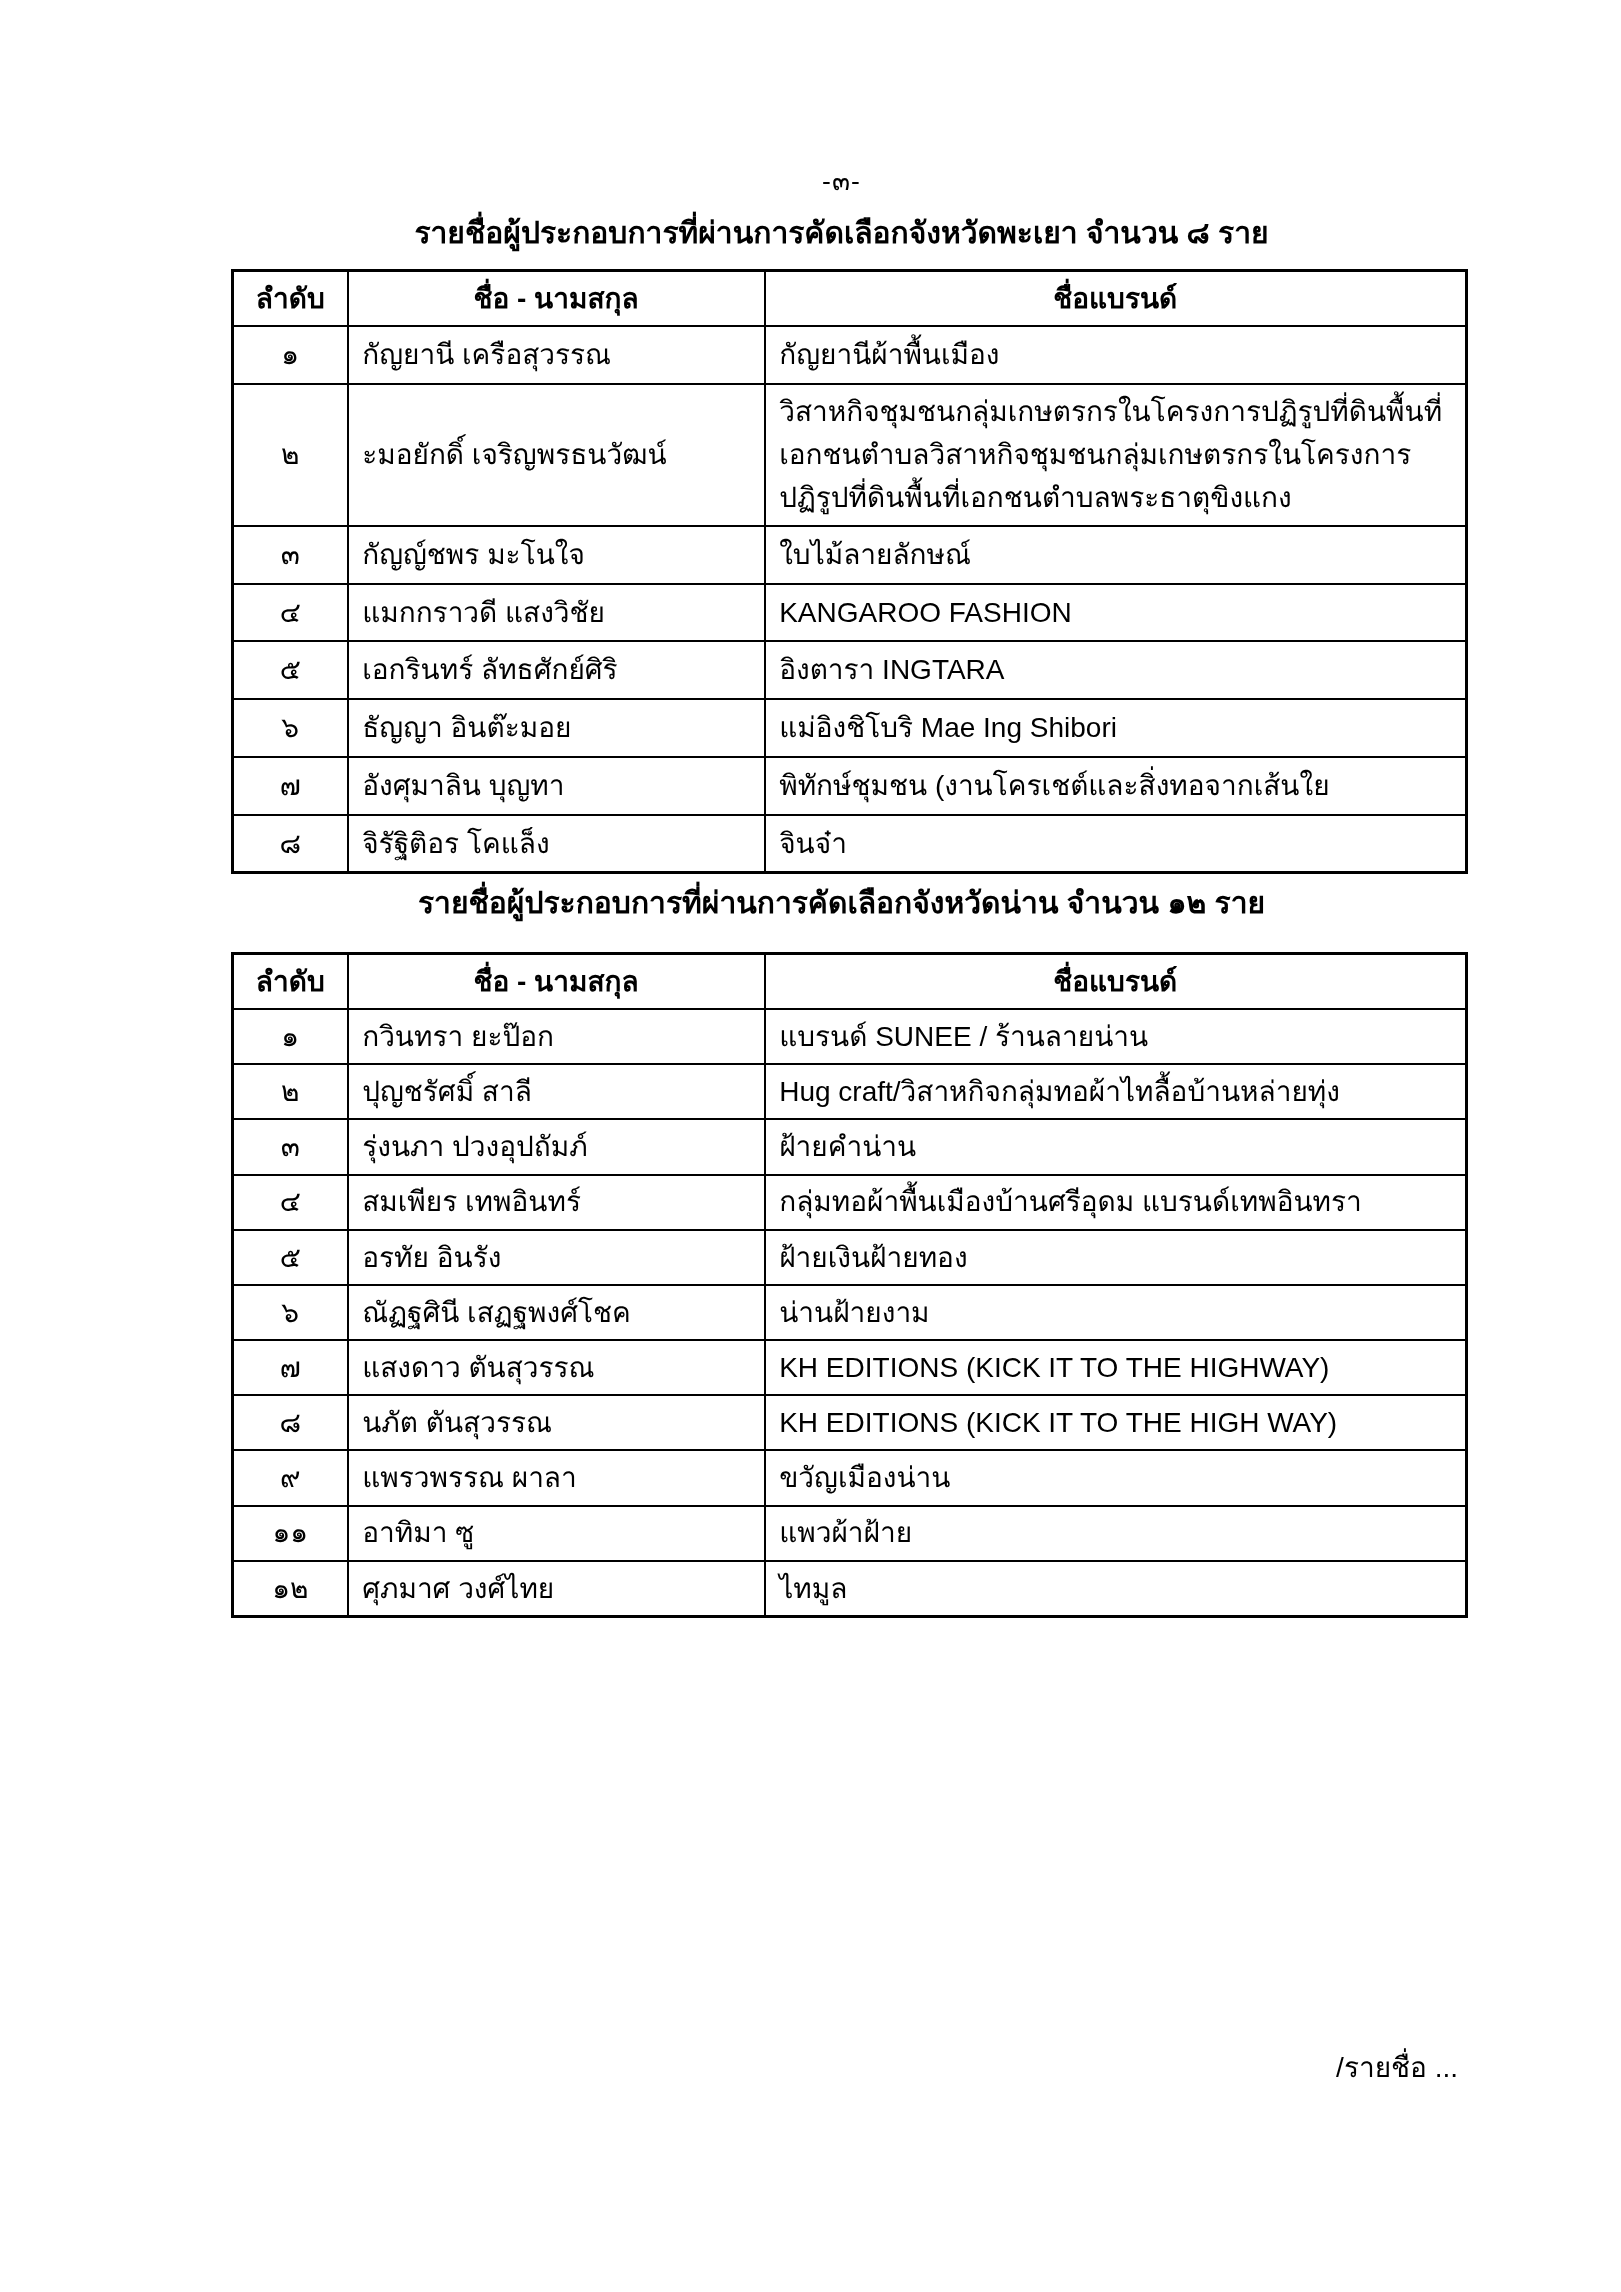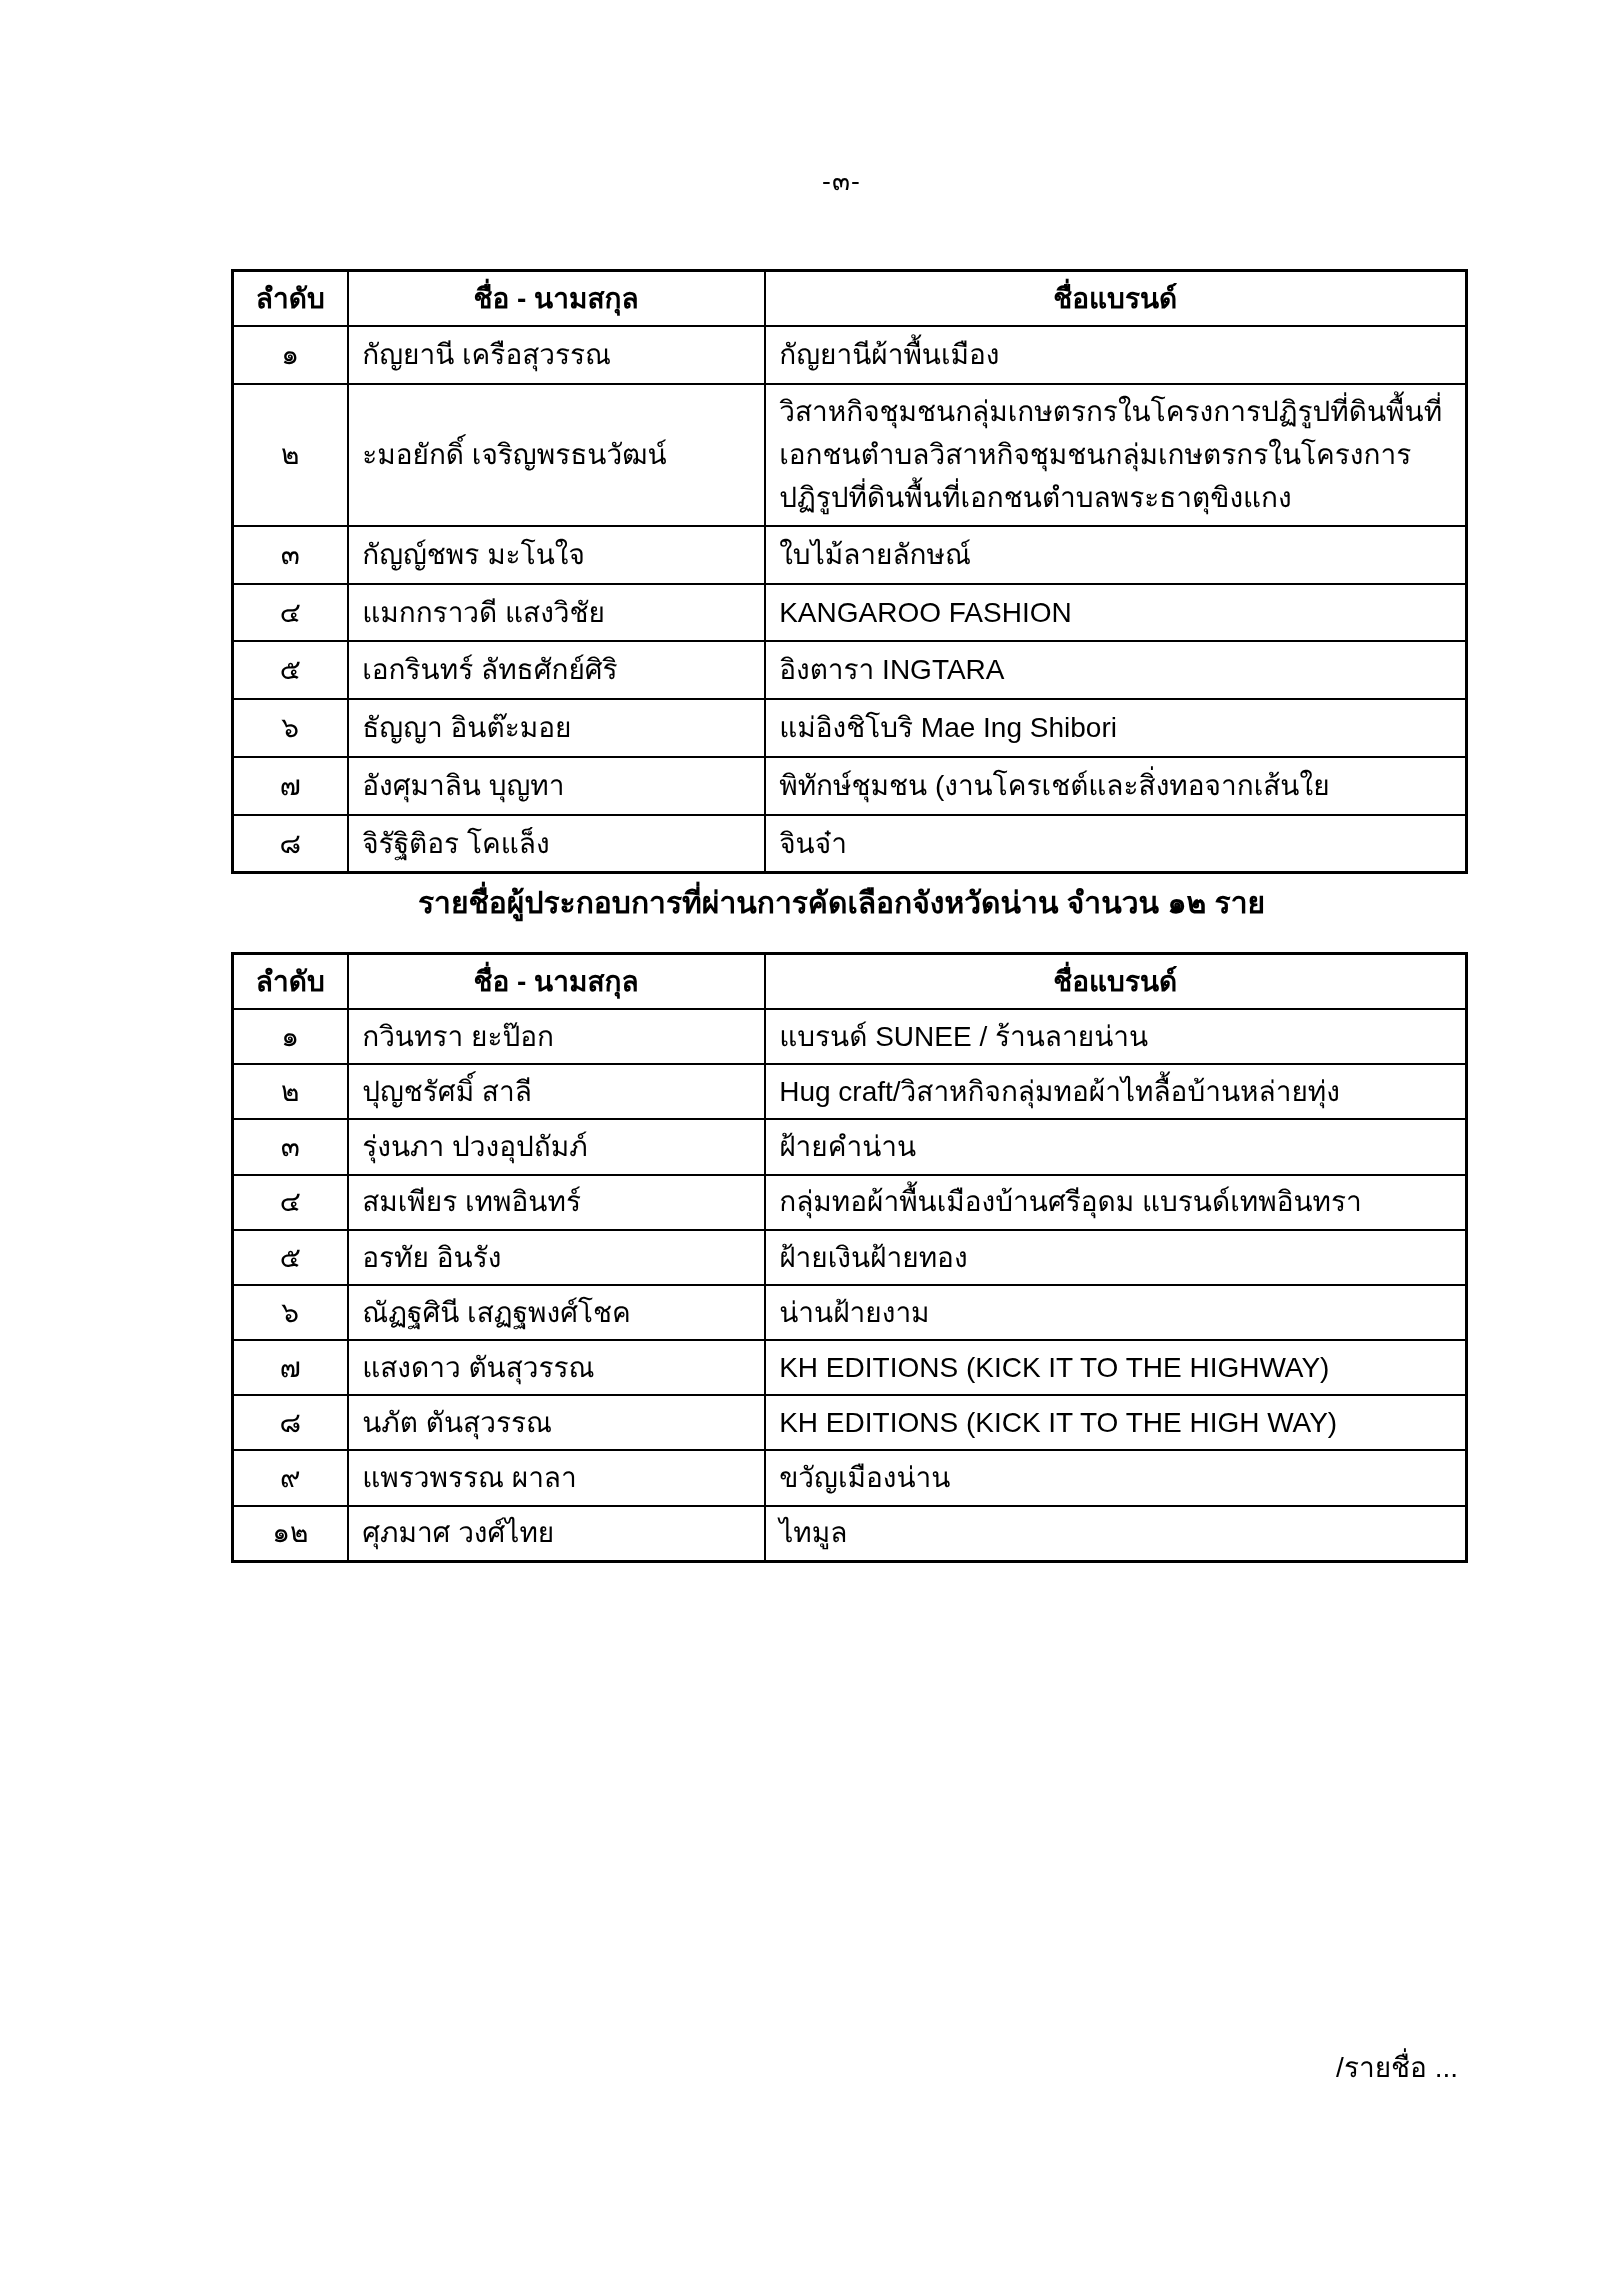--- a/index.html
+++ b/index.html
@@ -88,20 +88,21 @@
     text-align: right;
   }
 </style>
 </head>
 <body>
 
 <div class="content">
 
   <div class="page-number">-๓-</div>
 
+  <div class="doc-title" id="title1">รายชื่อผู้ประกอบการที่ผ่านการคัดเลือกจังหวัดพะเยา จำนวน ๘ ราย</div>
 
   <table class="list-table" id="table1">
     <colgroup>
       <col class="col-index">
         <col class="col-name">
         <col class="col-brand">
     </colgroup>
     <thead>
       <tr>
         <th>ลำดับ</th>
@@ -208,20 +209,25 @@
         <td class="c1">๘</td>
         <td class="c2">นภัต ตันสุวรรณ</td>
         <td class="c3">KH EDITIONS (KICK IT TO THE HIGH WAY)</td>
       </tr>
       <tr>
         <td class="c1">๙</td>
         <td class="c2">แพรวพรรณ ผาลา</td>
         <td class="c3">ขวัญเมืองน่าน</td>
       </tr>
       <tr>
+        <td class="c1">๑๑</td>
+        <td class="c2">อาทิมา ซู</td>
+        <td class="c3">แพวผ้าฝ้าย</td>
+      </tr>
+      <tr>
         <td class="c1">๑๒</td>
         <td class="c2">ศุภมาศ วงศ์ไทย</td>
         <td class="c3">ไทมูล</td>
       </tr>
     </tbody>
   </table>
 
   <div class="footer-note">/รายชื่อ ...</div>
 
 </div>

